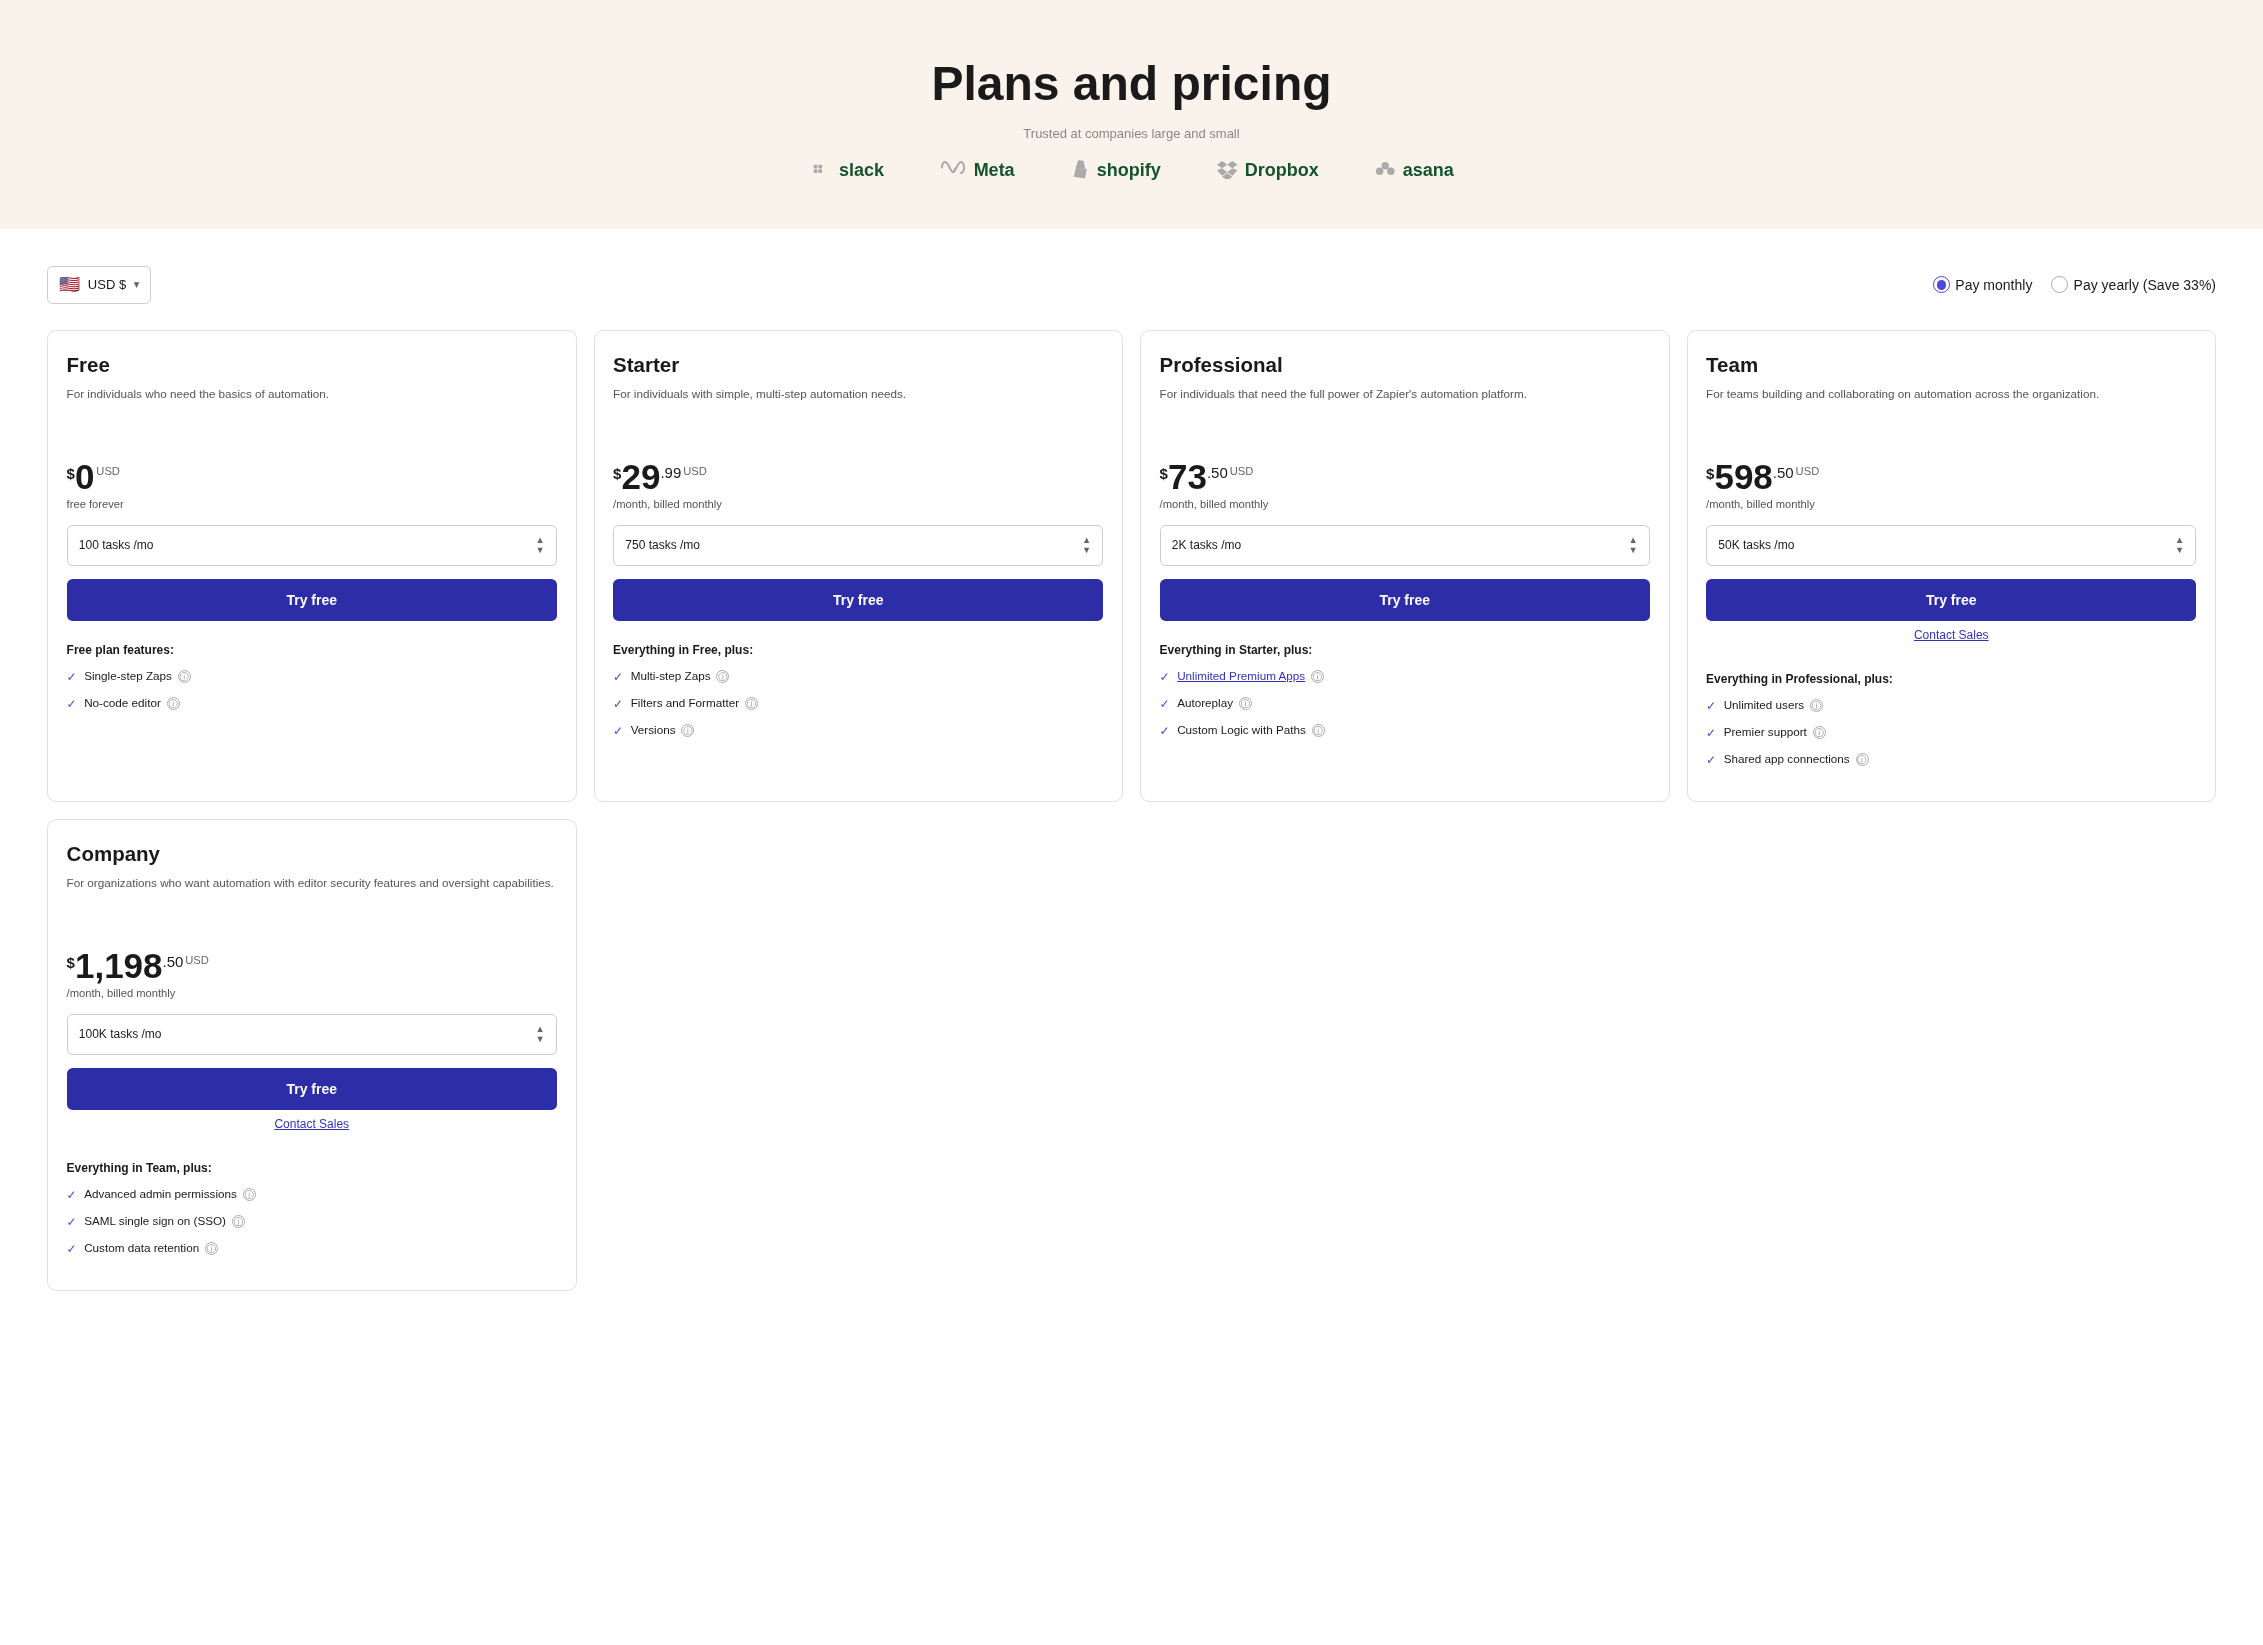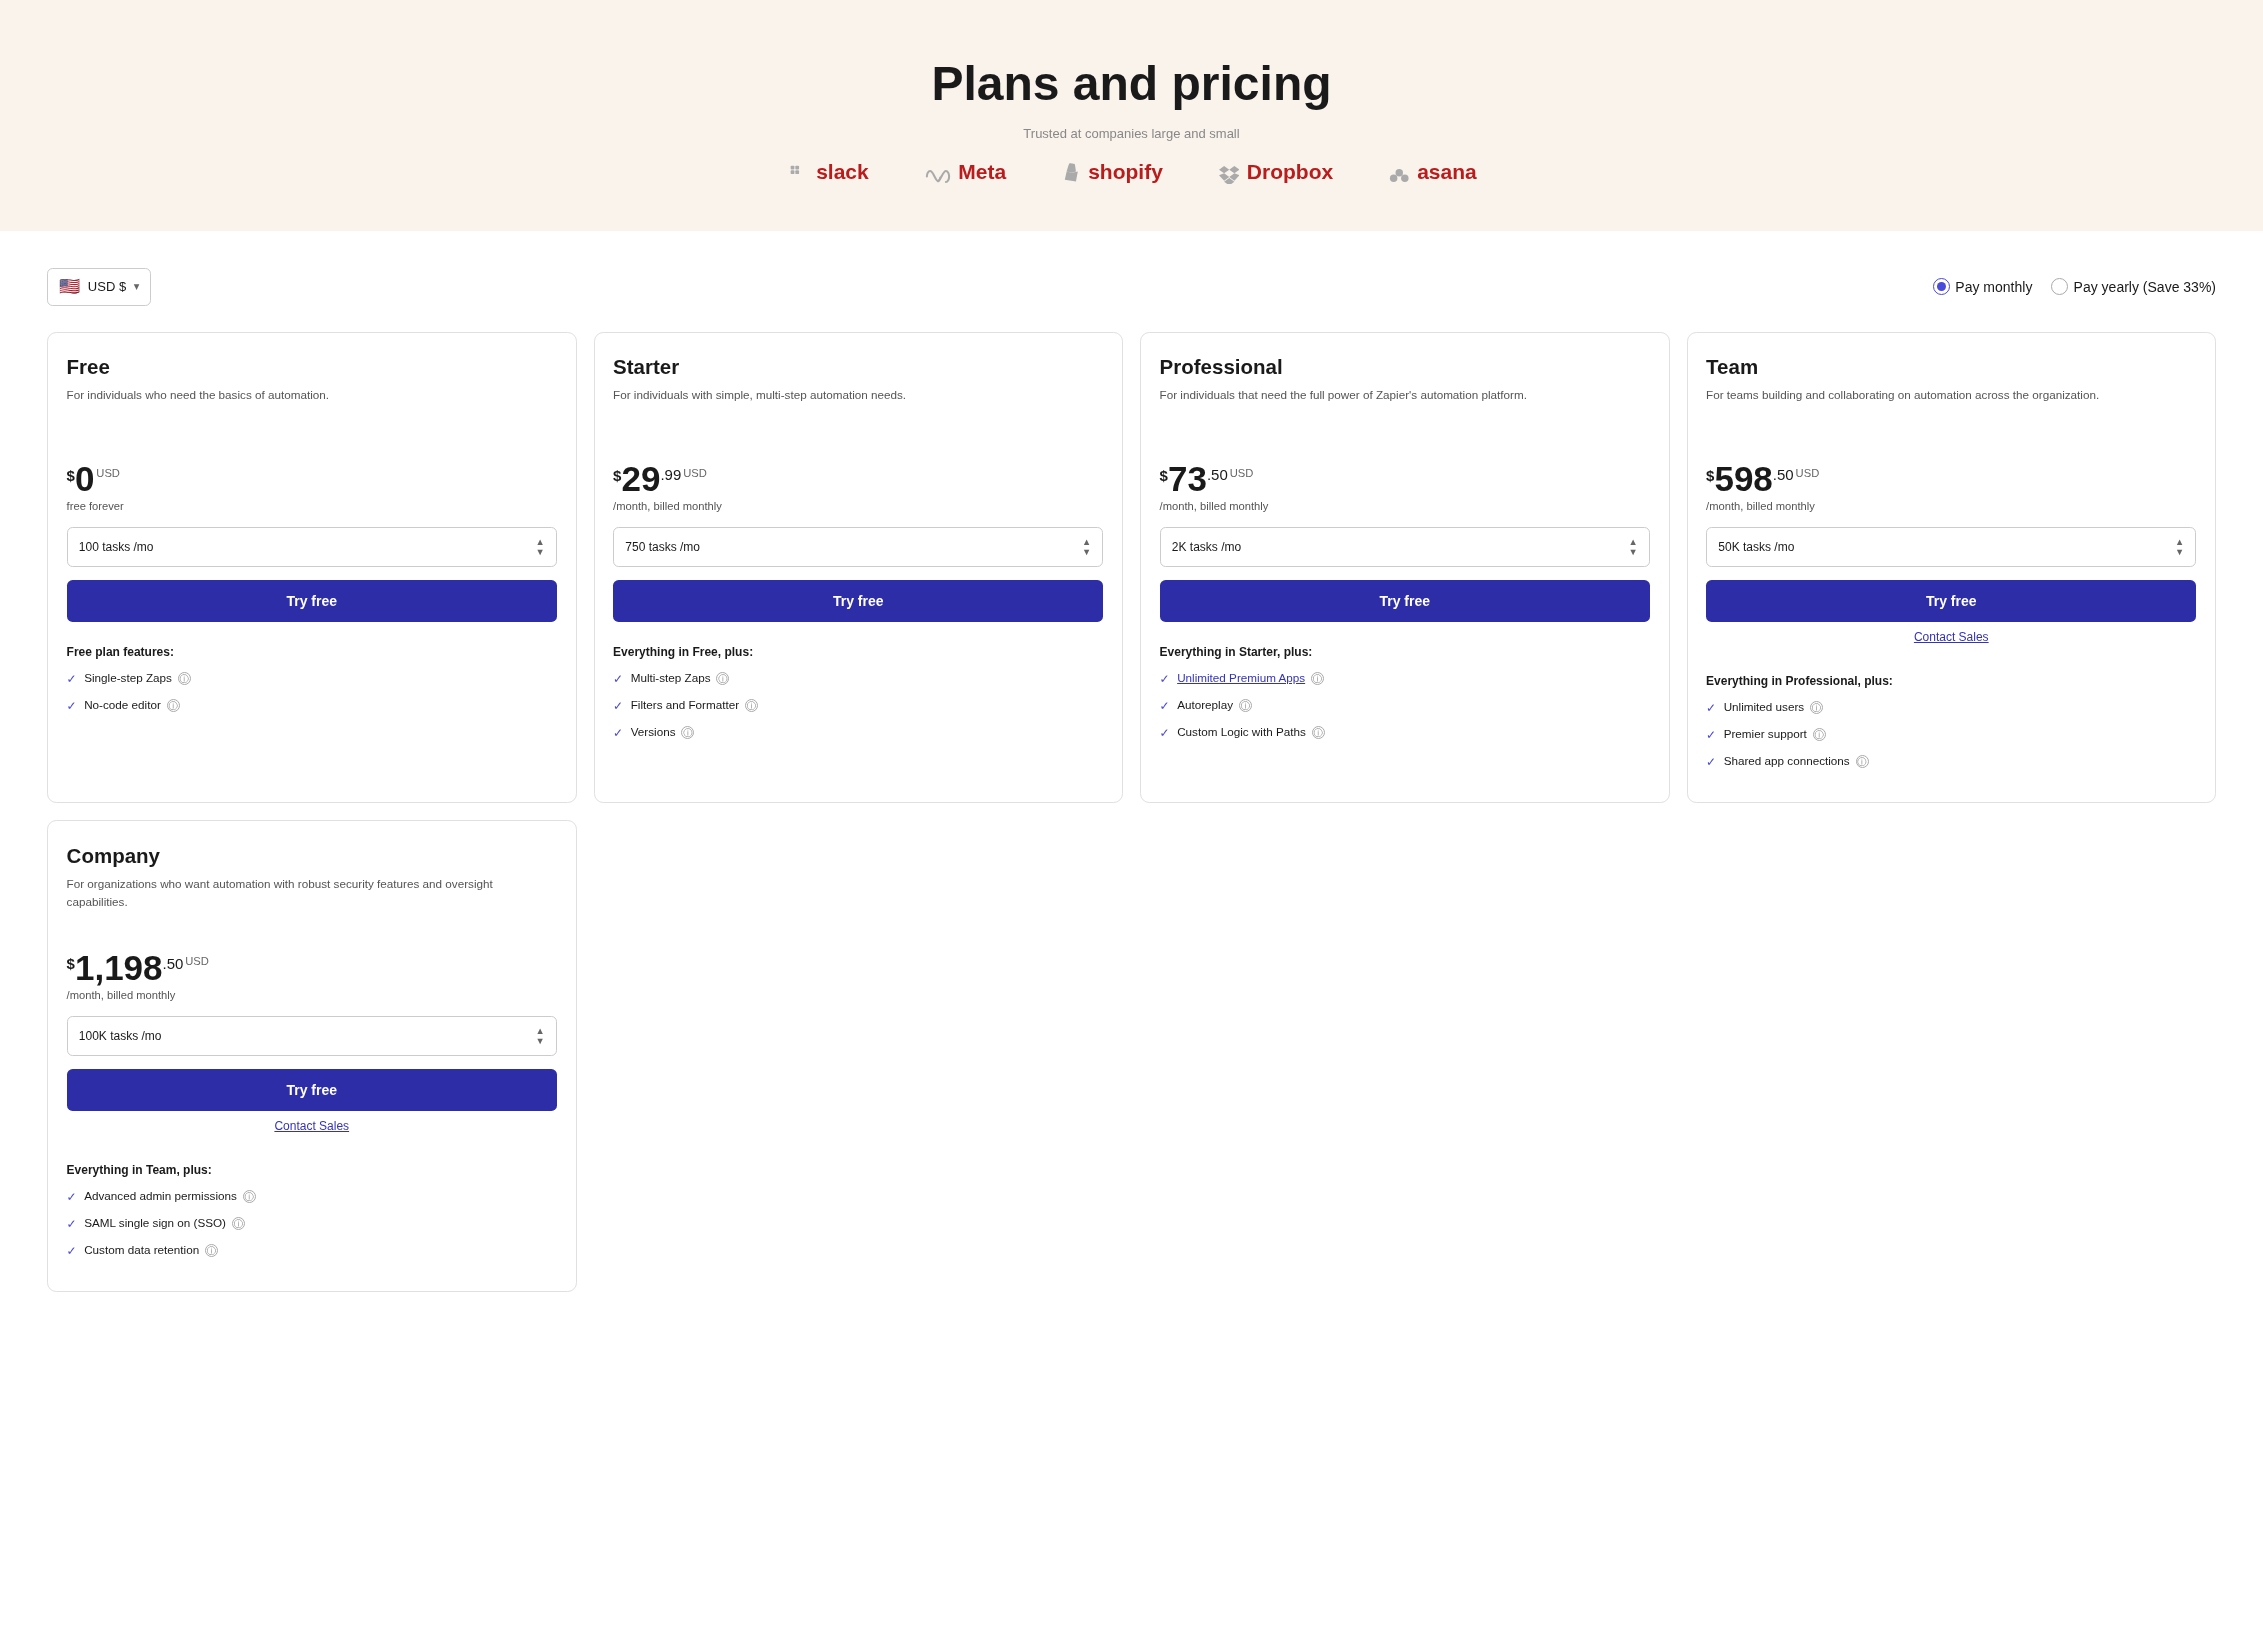--- a/index.html
+++ b/index.html
@@ -28,25 +28,25 @@
       margin-bottom: 18.6px;
     }
     .logos {
       display: flex;
       justify-content: center;
       align-items: center;
       gap: 56px;
       flex-wrap: wrap;
     }
     .logo-item {
-      font-size: 21px;
-      color: #b91c1c;
+      font-size: 18px;
+      color: #14532d;
       font-weight: 600;
       display: flex;
-      align-items: flex-end;
+      align-items: flex-start;
       gap: 7.5px;
     }
 
     .pricing-section {
       padding: 37px 47px 56px;
       background: #fff;
     }
 
     .pricing-controls {
       display: flex;
@@ -477,21 +477,21 @@
         <span class="check-icon">✓</span>
         <div class="feature-text-wrap">
           <span>Shared app connections</span>
               <span class="info-icon">ⓘ</span>
         </div>
       </div>
     </div>
   </div>
       <div class="plan-card">
     <div class="plan-name">Company</div>
-    <div class="plan-desc">For organizations who want automation with robust security features and oversight capabilities.</div>
+    <div class="plan-desc">For organizations who want automation with editor security features and oversight capabilities.</div>
     <div class="plan-price">
       <span class="price-dollar">$</span>
       <span class="price-main">1,198</span>
       <span class="price-decimal">.50</span>
       <span class="price-currency">USD</span>
     </div>
     <div class="price-billing">/month, billed monthly</div>
     <div class="task-selector">
       <span>100K tasks /mo</span>
       <span class="arrows">▲<br>▼</span>

